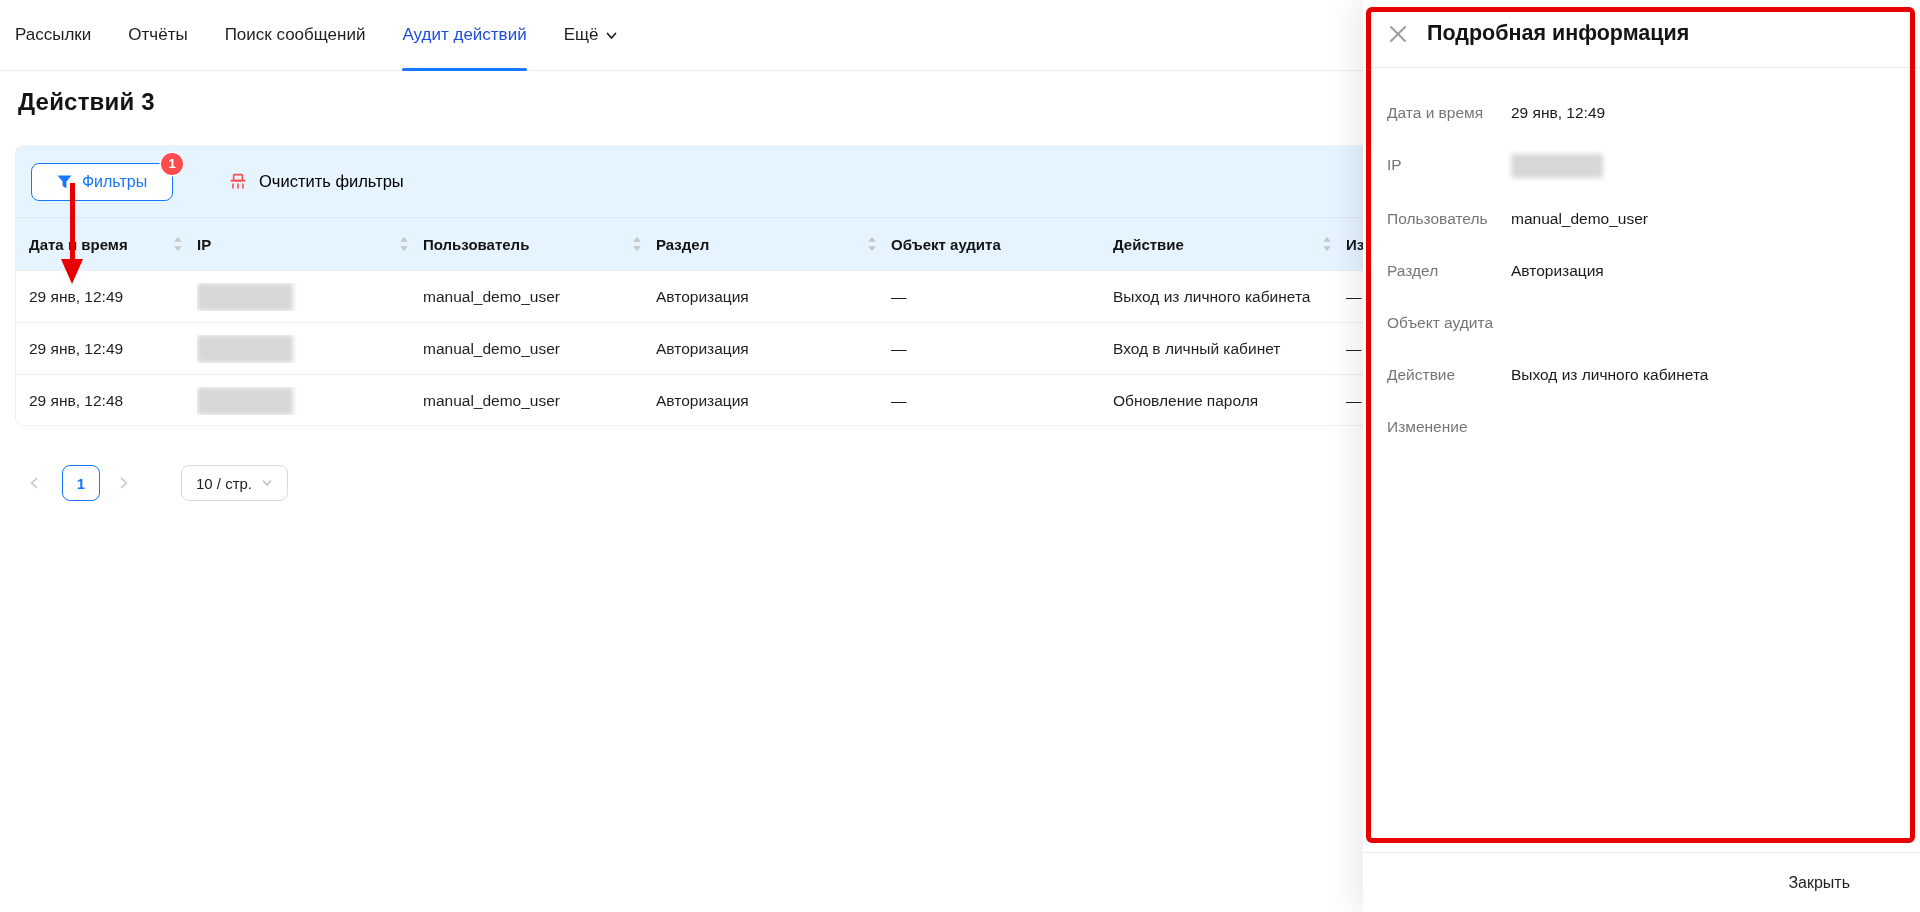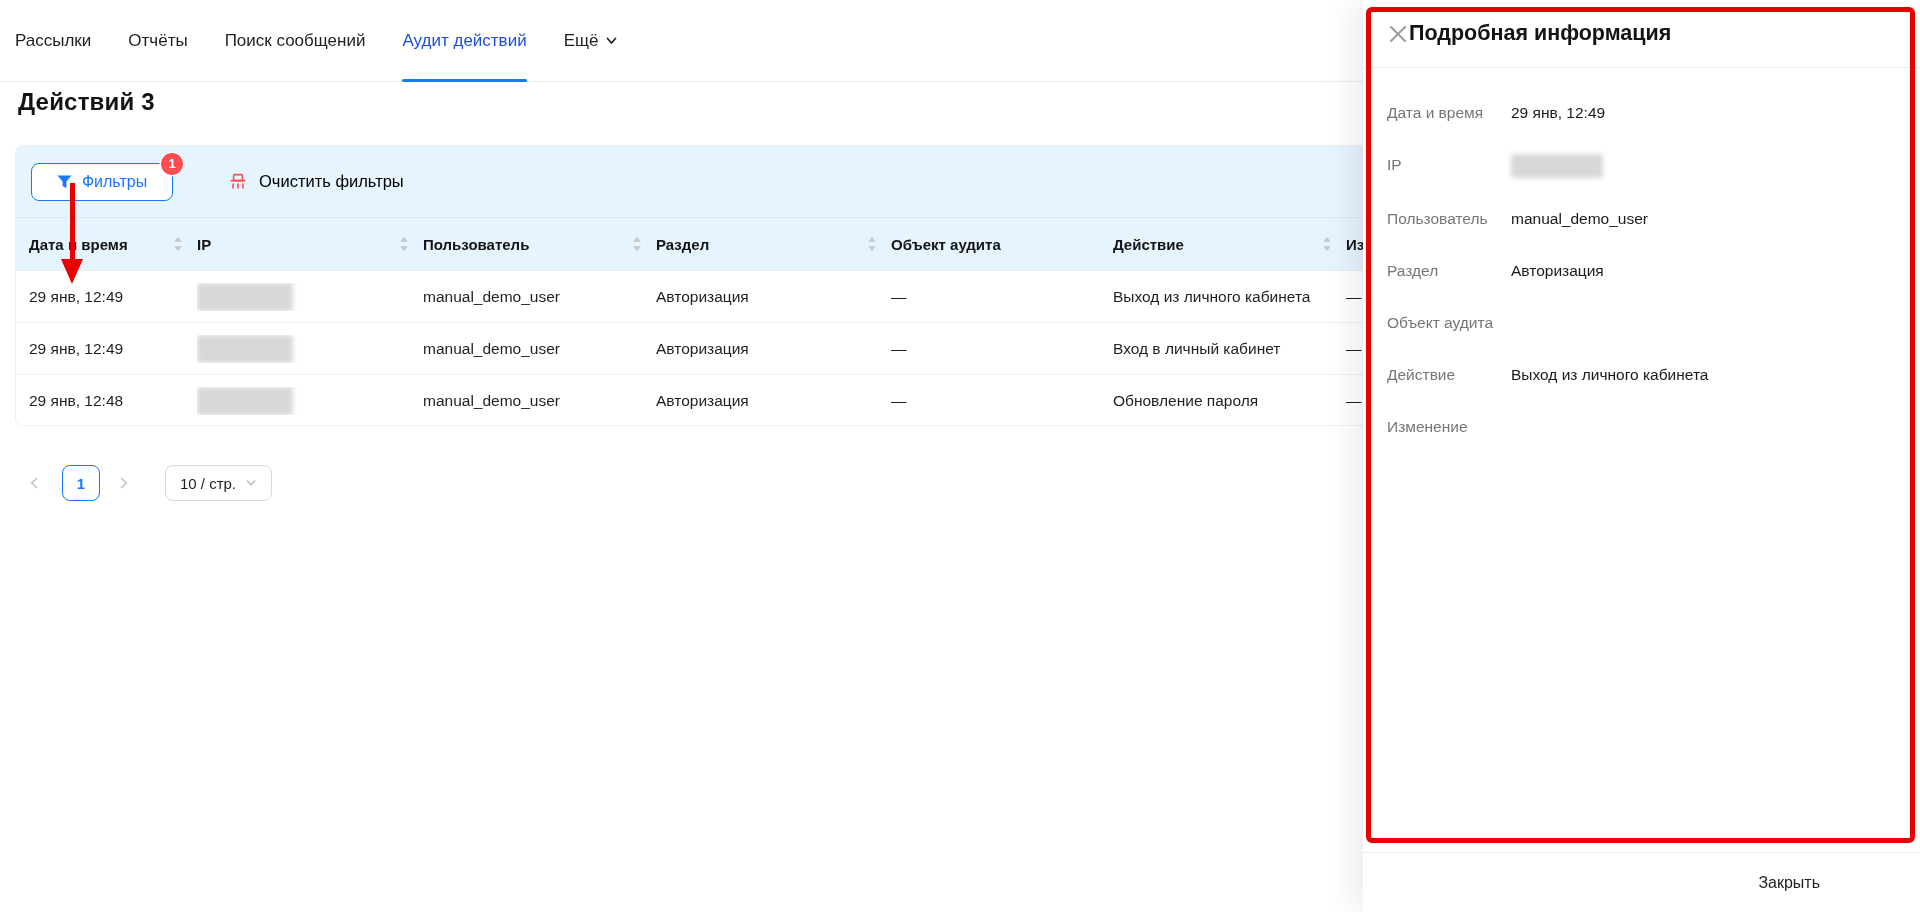--- a/index.html
+++ b/index.html
@@ -7,21 +7,21 @@
   body {
     position: relative;
     font-family: "Liberation Sans", sans-serif;
     background: #ffffff;
     color: #1a1a1a;
     overflow: hidden;
   }
 
   
   .nav {
-    position: absolute; left:0; top:0; width:1920px; height:82px;
+    position: absolute; left:0; top:0; width:1920px; height:71px;
     display: flex; align-items: stretch; gap: 37px;
     padding-left: 15px;
     border-bottom: 1px solid #ededed;
     background:#fff;
   }
   .tab {
     position: relative; display:flex; align-items:center; gap:7px;
     font-size:17px; color:#1f1f1f; cursor:pointer; white-space:nowrap;
   }
   .tab.active { color:#1d4ed8; }
@@ -94,46 +94,46 @@
   .pg-btn { width:12px; display:flex; align-items:center; cursor:pointer; }
   .pg-page {
     margin-left:22px; width:38px; height:36px;
     border:1px solid #1677ff; border-radius:8px;
     color:#1677ff; font-size:15px; font-weight:600;
     display:flex; align-items:center; justify-content:center; cursor:pointer;
     background:#fff;
   }
   .pg-next { margin-left:18px; }
   .pg-size {
-    margin-left:35px; height:36px; width:107px;
+    margin-left:51px; height:36px; width:107px;
     border:1px solid #d9d9d9; border-radius:8px; background:#fff;
     display:flex; align-items:center; justify-content:center; gap:9px;
     font-size:15px; color:#1f1f1f; cursor:pointer;
   }
 
   
   .drawer {
     position:absolute; left:1363px; top:0; width:557px; height:912px;
     background:#fff; box-shadow:-10px 0 30px rgba(0,0,0,0.08); z-index:10;
   }
   .drawer-header {
-    height:68px; display:flex; align-items:center; 
+    height:68px; display:flex; align-items:center; gap:18px;
     padding:0 24px; border-bottom:1px solid #ededed;
   }
   .drawer-title { font-size:21.5px; font-weight:700; color:#141414; }
   .close-btn { display:flex; cursor:pointer; }
   .drawer-body { padding:34px 24px 0 24px; }
   .field { display:flex; margin-bottom:30px; font-size:15.5px; line-height:22px; }
   .flabel { width:124px; flex-shrink:0; color:#767676; }
   .fvalue { color:#1a1a1a; }
   .drawer-footer {
     position:absolute; left:0; right:0; bottom:0; height:60px;
     border-top:1px solid #ededed;
     display:flex; align-items:center; justify-content:flex-end;
-    padding-right:100px;
+    padding-right:70px;
   }
   .drawer-footer span { font-size:16px; color:#1f1f1f; cursor:pointer; }
 
   
   .anno-border {
     position:absolute; left:1366px; top:7px; width:549px; height:836px;
     border:5px solid #e80000; border-radius:6px;
     pointer-events:none; z-index:60;
   }
   .anno-arrow-line {

